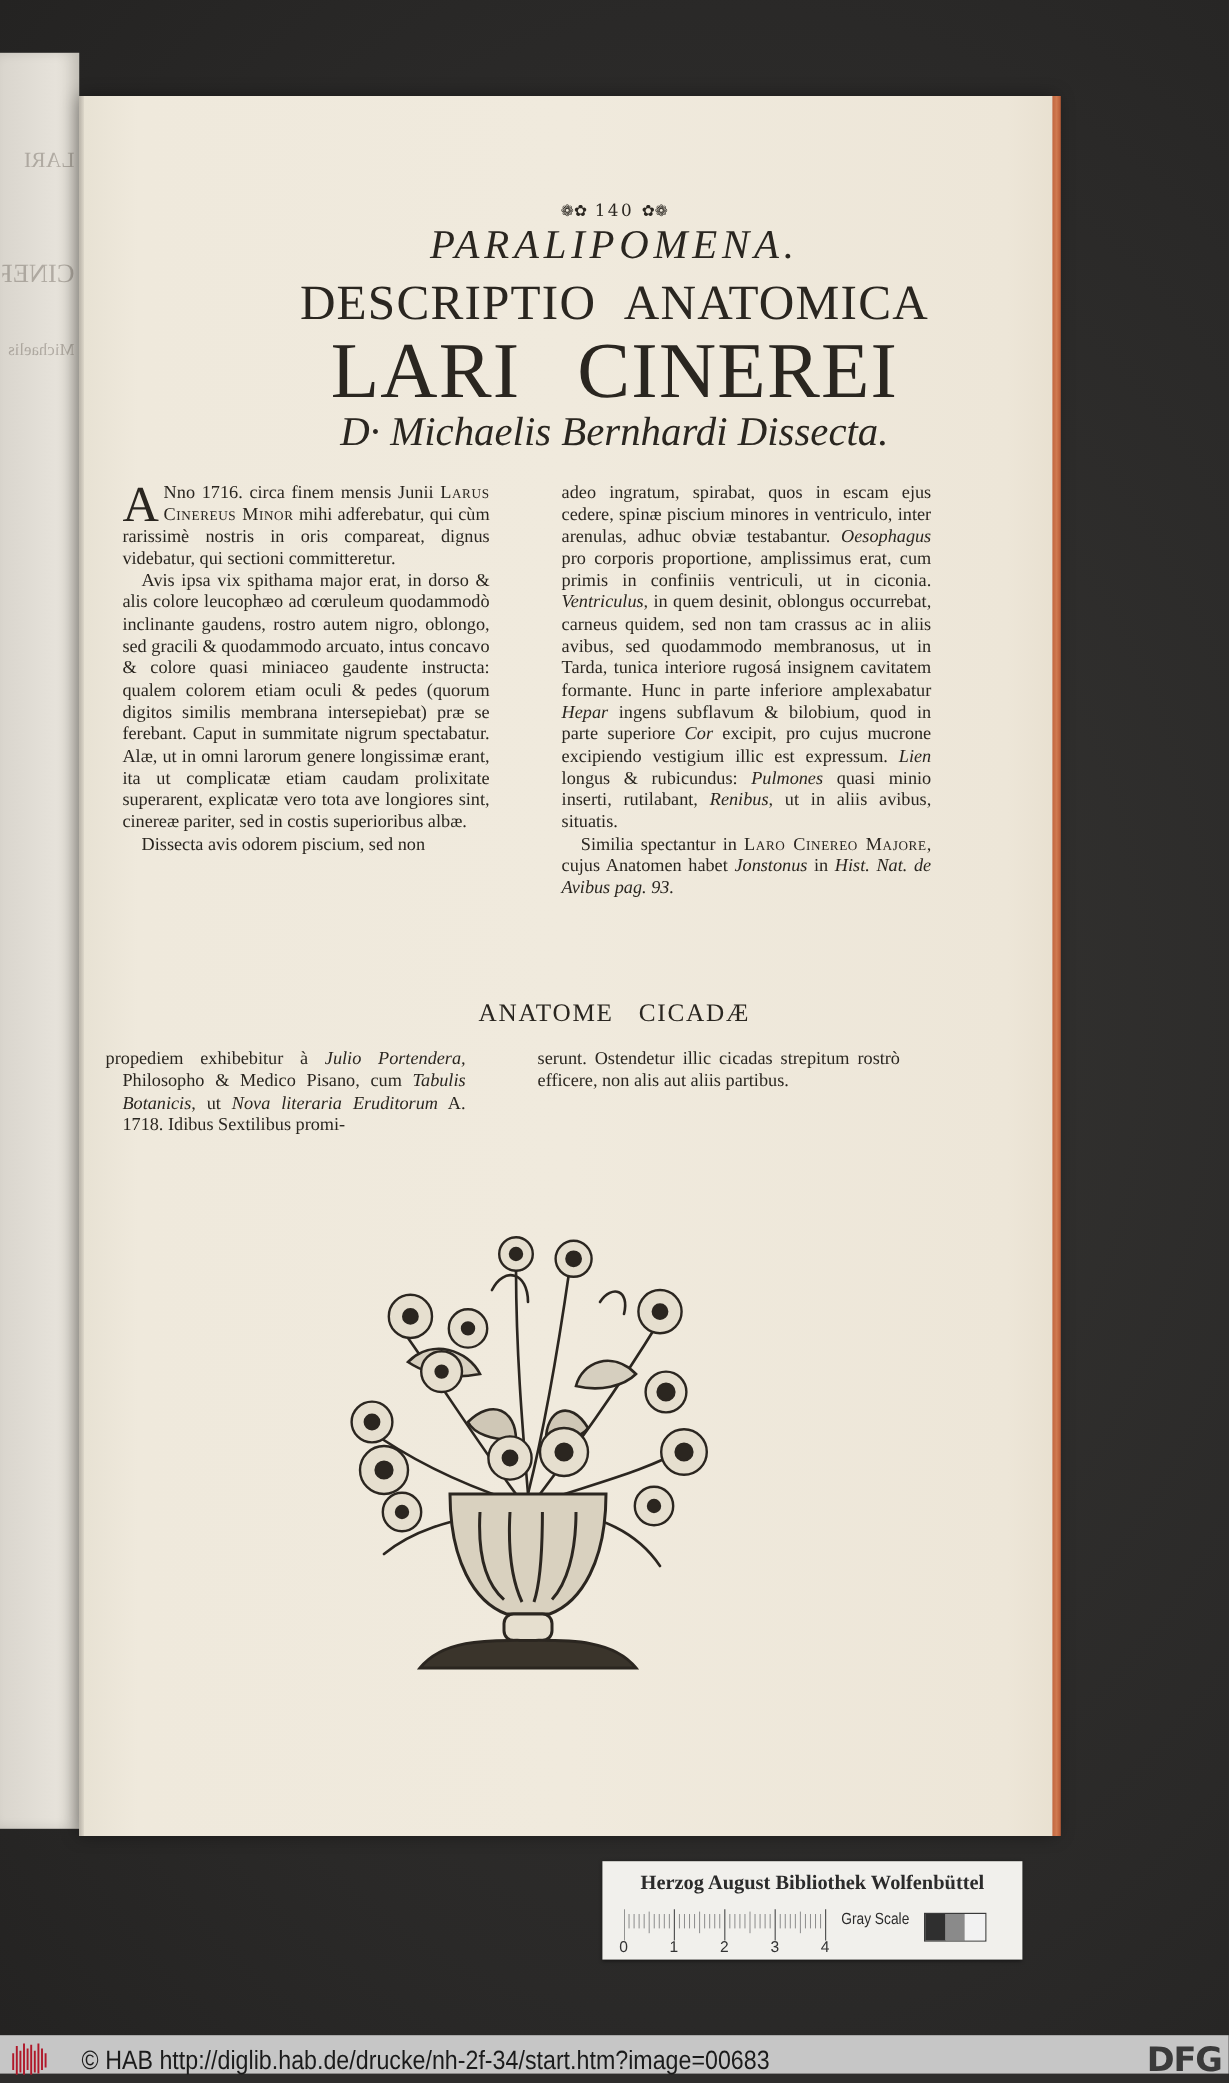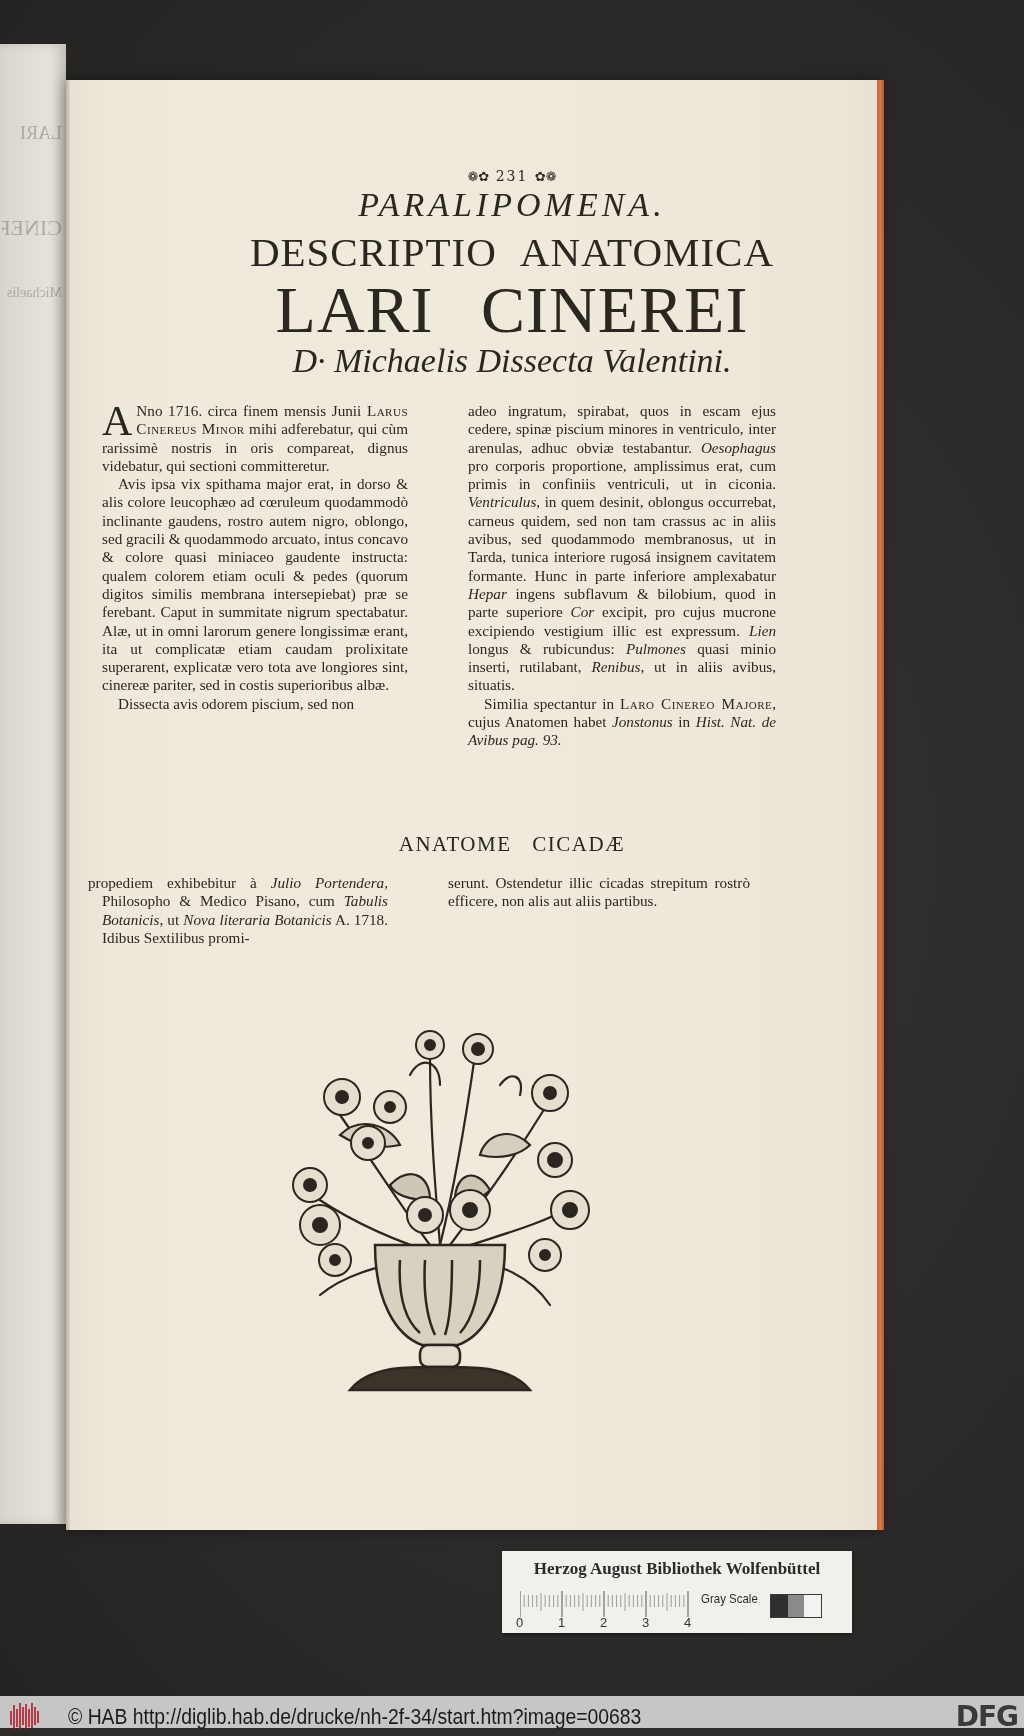--- a/index.html
+++ b/index.html
@@ -142,46 +142,46 @@
   <div class="left-ghost" style="top:175px;font-size:22px">CINEREI</div>
   <div class="left-ghost" style="top:240px;font-size:14px">Michaelis</div>
 </div>
 
 <div class="page"></div>
 <div class="gutter"></div>
 <div class="page-fore-edge"></div>
 
 <div class="page-head ink">
   <span class="orn">❁✿</span>
-  <span>231</span>
+  <span>140</span>
   <span class="orn">✿❁</span>
 </div>
 
 <div class="title-1 ink">PARALIPOMENA.</div>
 <div class="title-2 ink">DESCRIPTIO ANATOMICA</div>
 <div class="title-3 ink">LARI CINEREI</div>
-<div class="title-4 ink">D· Michaelis Dissecta Valentini.</div>
+<div class="title-4 ink">D· Michaelis Bernhardi Dissecta.</div>
 
 <div class="col col-1 ink">
   <p>
     <span class="dropcap">A</span><span>Nno 1716. circa finem mensis Junii </span><span class="sc">Larus Cinereus Minor</span><span> mihi adferebatur, qui cùm rarissimè nostris in oris compareat, dignus videbatur, qui sectioni committeretur.</span>
   </p>
   <p class="indent">Avis ipsa vix spithama major erat, in dorso &amp; alis colore leucophæo ad cœruleum quodammodò inclinante gaudens, rostro autem nigro, oblongo, sed gracili &amp; quodammodo arcuato, intus concavo &amp; colore quasi miniaceo gaudente instructa: qualem colorem etiam oculi &amp; pedes (quorum digitos similis membrana intersepiebat) præ se ferebant. Caput in summitate nigrum spectabatur. Alæ, ut in omni larorum genere longissimæ erant, ita ut complicatæ etiam caudam prolixitate superarent, explicatæ vero tota ave longiores sint, cinereæ pariter, sed in costis superioribus albæ.</p>
   <p class="indent">Dissecta avis odorem piscium, sed non</p>
 </div>
 
 <div class="col col-2 ink">
   <p><span>adeo ingratum, spirabat, quos in escam ejus cedere, spinæ piscium minores in ventriculo, inter arenulas, adhuc obviæ testabantur. </span><span class="it">Oesophagus</span><span> pro corporis proportione, amplissimus erat, cum primis in confiniis ventriculi, ut in ciconia. </span><span class="it">Ventriculus</span><span>, in quem desinit, oblongus occurrebat, carneus quidem, sed non tam crassus ac in aliis avibus, sed quodammodo membranosus, ut in Tarda, tunica interiore rugosá insignem cavitatem formante. Hunc in parte inferiore amplexabatur </span><span class="it">Hepar</span><span> ingens subflavum &amp; bilobium, quod in parte superiore </span><span class="it">Cor</span><span> excipit, pro cujus mucrone excipiendo vestigium illic est expressum. </span><span class="it">Lien</span><span> longus &amp; rubicundus: </span><span class="it">Pulmones</span><span> quasi minio inserti, rutilabant, </span><span class="it">Renibus</span><span>, ut in aliis avibus, situatis.</span></p>
   <p class="indent"><span>Similia spectantur in </span><span class="sc">Laro Cinereo Majore</span><span>, cujus Anatomen habet </span><span class="it">Jonstonus</span><span> in </span><span class="it">Hist. Nat. de Avibus pag. 93.</span></p>
 </div>
 
 <div class="section-title ink">ANATOME CICADÆ</div>
 
 <div class="col col-3 ink">
-  <p><span>propediem exhibebitur à </span><span class="it">Julio Portendera,</span><span> Philosopho &amp; Medico Pisano, cum </span><span class="it">Tabulis Botanicis</span><span>, ut </span><span class="it">Nova literaria Botanicis</span><span> A. 1718. Idibus Sextilibus promi-</span></p>
+  <p><span>propediem exhibebitur à </span><span class="it">Julio Portendera,</span><span> Philosopho &amp; Medico Pisano, cum </span><span class="it">Tabulis Botanicis</span><span>, ut </span><span class="it">Nova literaria Eruditorum</span><span> A. 1718. Idibus Sextilibus promi-</span></p>
 </div>
 <div class="col col-4 ink">
   <p>serunt. Ostendetur illic cicadas strepitum rostrò efficere, non alis aut aliis partibus.</p>
 </div>
 
 <svg class="vignette" viewBox="0 0 320 395">
   <g fill="none" stroke="#2b2620" stroke-width="2.2" stroke-linecap="round">
 
     <path d="M160 230 C155 170 150 110 150 40"></path>
     <path d="M160 230 C175 170 185 110 195 40"></path>

